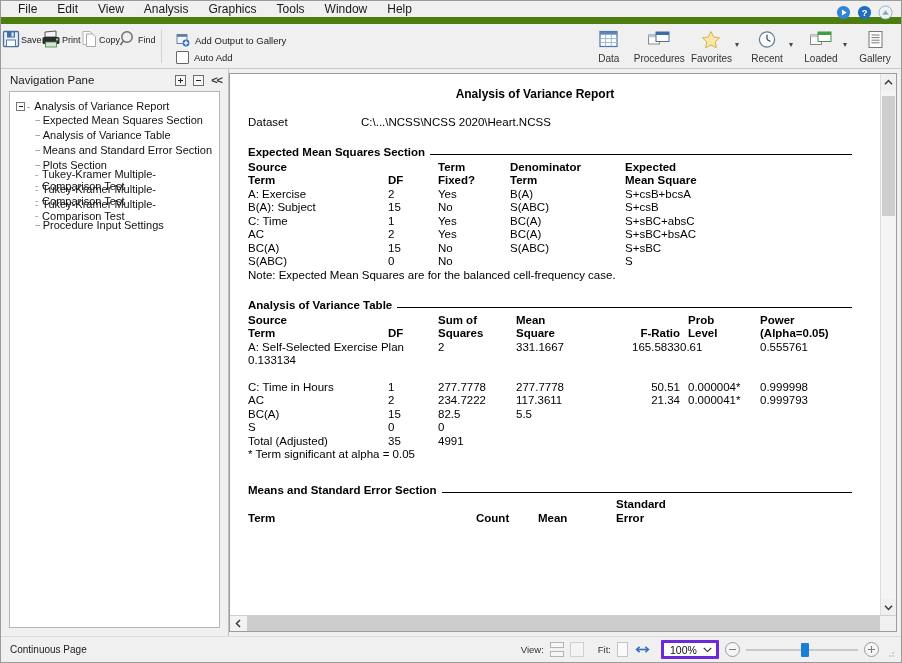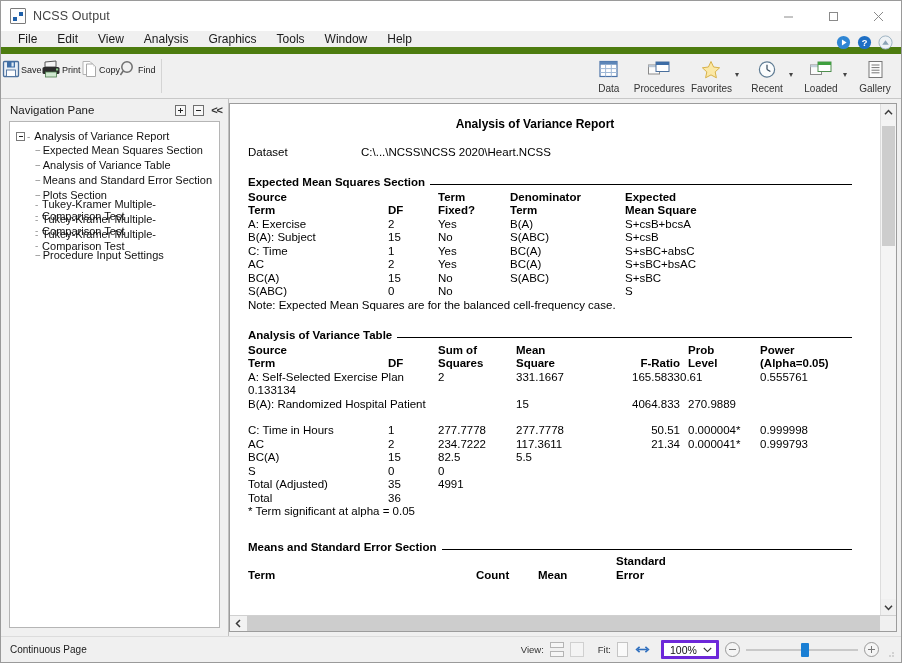--- a/index.html
+++ b/index.html
@@ -313,42 +313,20 @@
     position: absolute; left: 55px; top: 1px;
     width: 8px; height: 14px; background: #1a7fd4; border-radius: 1px;
   }
   .grip { width: 10px; height: 10px; position: relative; opacity: .5; }
 </style>
 </head>
 <body>
 
 <div id="app">
 
-  <div class="titlebar">
-    <div class="titlebar-icon"></div>
-    <div class="titlebar-text">NCSS Output</div>
-    <div class="win-btns">
-      <div class="win-btn">
-        <svg width="11" height="11" viewBox="0 0 11 11">
-            <line x1="1" y1="6" x2="10" y2="6" stroke="#8a8a8a" stroke-width="1"></line>
-          </svg>
-      </div>
-      <div class="win-btn">
-        <svg width="11" height="11" viewBox="0 0 11 11">
-            <rect x="1.5" y="1.5" width="8" height="8" fill="none" stroke="#8a8a8a" stroke-width="1"></rect>
-          </svg>
-      </div>
-      <div class="win-btn">
-        <svg width="11" height="11" viewBox="0 0 11 11">
-            <line x1="1" y1="1" x2="10" y2="10" stroke="#8a8a8a" stroke-width="1"></line>
-            <line x1="10" y1="1" x2="1" y2="10" stroke="#8a8a8a" stroke-width="1"></line>
-          </svg>
-      </div>
-    </div>
-  </div>
 
   <div class="menubar">
     <div class="menu-item">File</div>
     <div class="menu-item">Edit</div>
     <div class="menu-item">View</div>
     <div class="menu-item">Analysis</div>
     <div class="menu-item">Graphics</div>
     <div class="menu-item">Tools</div>
     <div class="menu-item">Window</div>
     <div class="menu-item">Help</div>
@@ -412,20 +390,36 @@
             <circle cx="9" cy="8" r="5.2" fill="none" stroke="#6f6f6f" stroke-width="1.5"></circle>
             <line x1="5.2" y1="12" x2="2.4" y2="16" stroke="#6f6f6f" stroke-width="1.6"></line>
           </svg>
         </div>
         <div class="tb-lbl">Find</div>
       </div>
     </div>
 
     <div class="tb-sep"></div>
 
+    <div class="tb-gallery-group">
+      <div class="tb-gal-row">
+        <svg width="14" height="14" viewBox="0 0 14 14">
+          <rect x="1" y="1.5" width="10" height="9" fill="#f2f5f8" stroke="#6b86a5" stroke-width="1"></rect>
+          <rect x="1" y="1.5" width="10" height="2.3" fill="#5b7da4"></rect>
+          <circle cx="10" cy="10" r="3.4" fill="#2f6fbe"></circle>
+          <line x1="10" y1="7.8" x2="10" y2="12.2" stroke="#fff" stroke-width="1.3"></line>
+          <line x1="7.8" y1="10" x2="12.2" y2="10" stroke="#fff" stroke-width="1.3"></line>
+        </svg>
+        <span class="tb-gal-lbl">Add Output to Gallery</span>
+      </div>
+      <div class="tb-gal-row">
+        <span class="chk-box"></span>
+        <span class="tb-gal-lbl">Auto Add</span>
+      </div>
+    </div>
 
     <div class="tb-right">
 
       <div class="tb-rbtn">
         <div class="tb-ico">
           <svg width="21" height="19" viewBox="0 0 21 19">
             <rect x="2" y="1.5" width="17" height="15" fill="#ffffff" stroke="#4b73a8" stroke-width="1.2"></rect>
             <rect x="2" y="1.5" width="17" height="3.2" fill="#5d86b8"></rect>
             <line x1="7.6" y1="4.7" x2="7.6" y2="16.5" stroke="#9fb8d6" stroke-width="1"></line>
             <line x1="13.3" y1="4.7" x2="13.3" y2="16.5" stroke="#9fb8d6" stroke-width="1"></line>
@@ -659,27 +653,20 @@
                   <td colspan="2" style="white-space:nowrap">A: Self-Selected Exercise Plan</td>
                   <td>2</td>
                   <td>331.1667</td>
                   <td class="num-r">165.5833</td>
                   <td style="padding-left:0">0.61</td>
                   <td>0.555761</td>
                 </tr>
                 <tr>
                   <td colspan="7">0.133134</td>
                 </tr>
-                <tr>
-                  <td colspan="3" style="white-space:nowrap">B(A): Randomized Hospital Patient</td>
-                  <td>15</td>
-                  <td class="num-r">4064.833</td>
-                  <td style="padding-left:8px">270.9889</td>
-                  <td></td>
-                </tr>
                 <tr class="spacer-row">
                       <td colspan="7"></td>
                     </tr>
 
                 <tr>
                   <td>C: Time in Hours</td>
                   <td>1</td>
                   <td>277.7778</td>
                   <td>277.7778</td>
                   <td class="num-r">50.51</td>
@@ -710,29 +697,20 @@
                   <td>0</td>
                   <td></td>
                   <td class="num-r"></td>
                   <td style="padding-left:8px"></td>
                   <td></td>
                 </tr>
                 <tr>
                   <td>Total (Adjusted)</td>
                   <td>35</td>
                   <td>4991</td>
-                  <td></td>
-                  <td class="num-r"></td>
-                  <td style="padding-left:8px"></td>
-                  <td></td>
-                </tr>
-                <tr>
-                  <td>Total</td>
-                  <td>36</td>
-                  <td></td>
                   <td></td>
                   <td class="num-r"></td>
                   <td style="padding-left:8px"></td>
                   <td></td>
                 </tr>
               </tbody>
                 </table>
               <div class="note">* Term significant at alpha = 0.05</div>
 
               <div class="sec-head" style="margin-top:22px">

